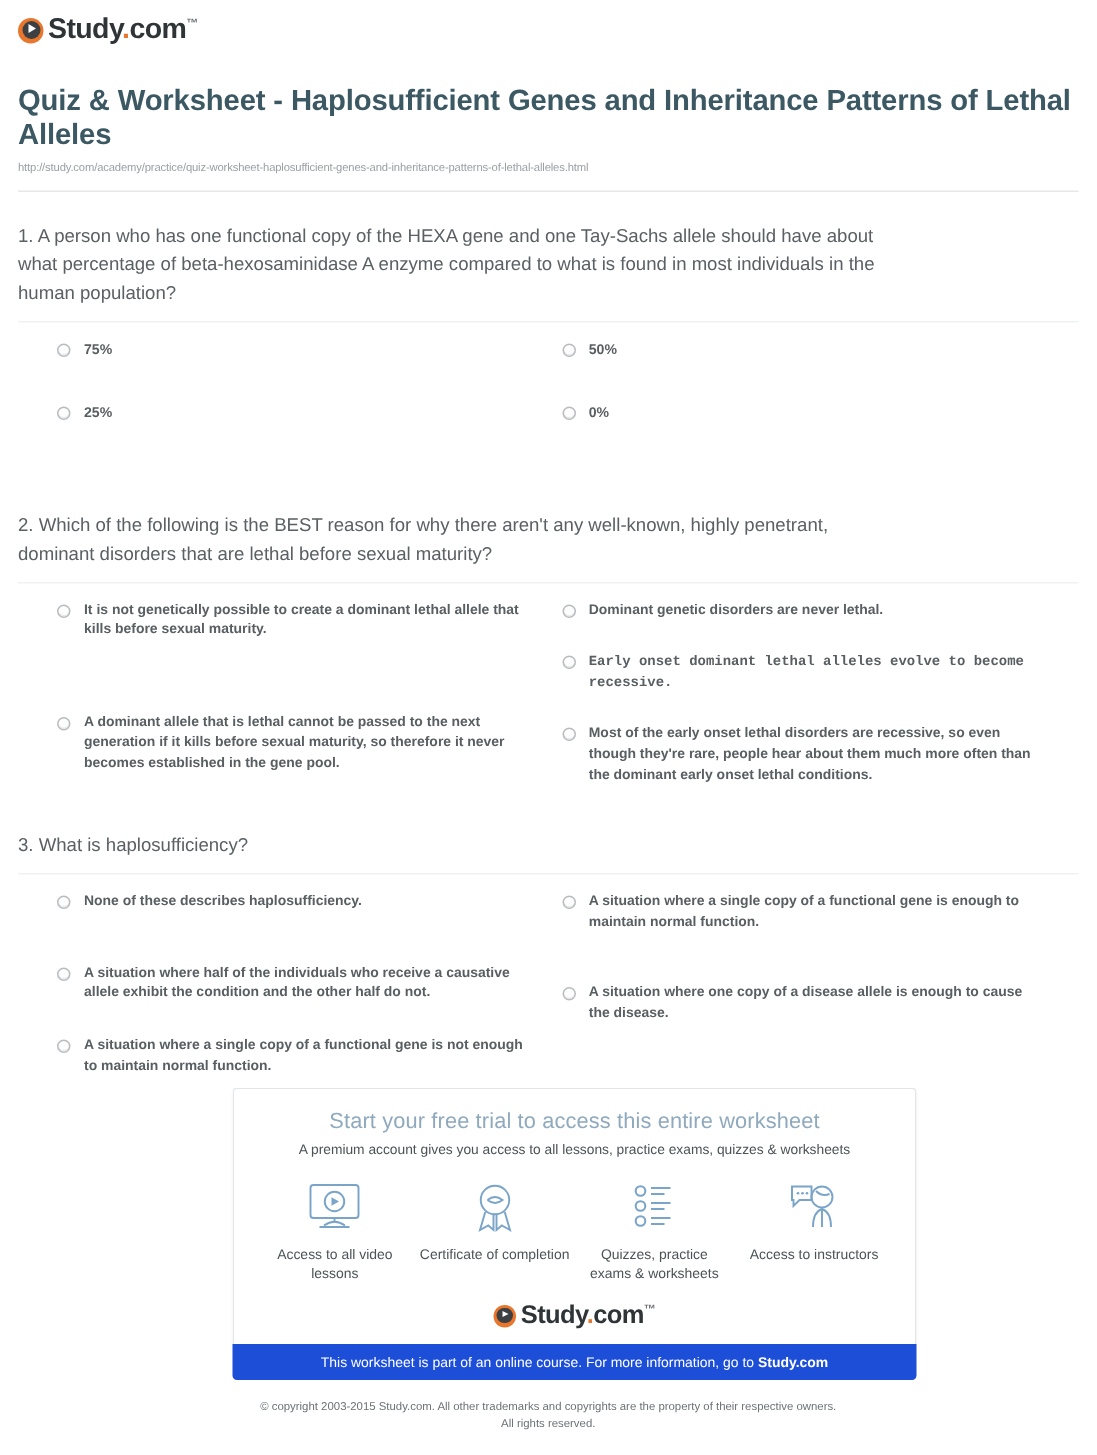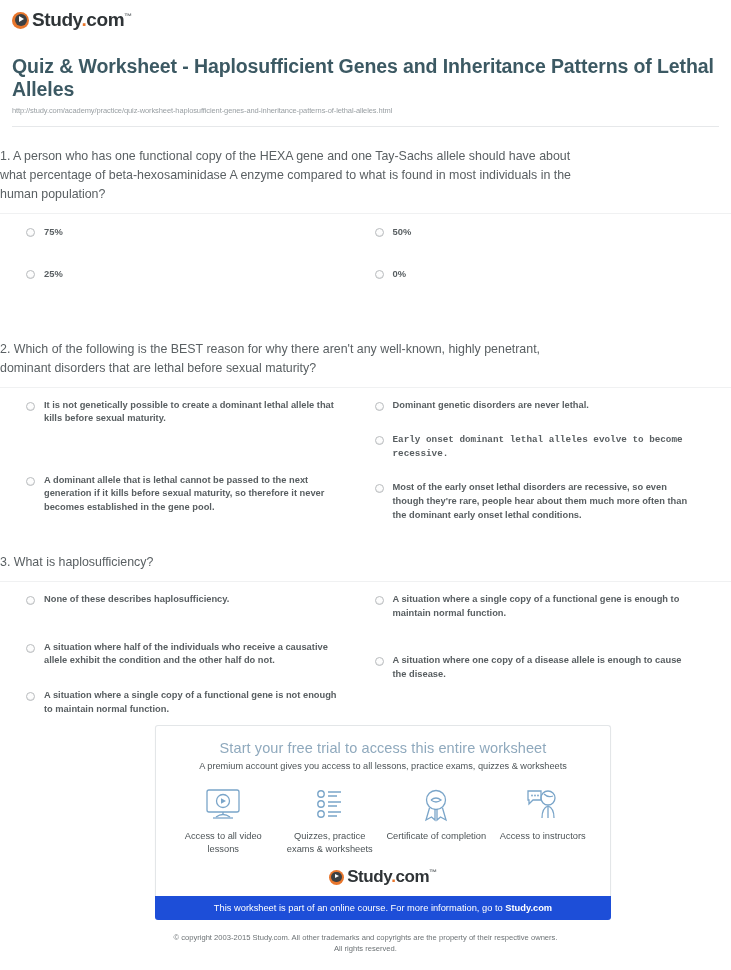--- a/index.html
+++ b/index.html
@@ -67,21 +67,21 @@
     letter-spacing: -0.1px;
     word-break: break-all;
   }
   .divider {
     margin: 11px 12px 0 12px;
     border-top: 1px solid #e6e8ea;
     height: 0;
   }
 
   
-  .question-block { padding: 0 0; }
+  .question-block { padding: 0 12px; }
   .q1-wrap { margin-top: 20px; }
   .q2-wrap { margin-top: 30px; }
   .q3-wrap { margin-top: 31px; }
 
   .q-text {
     font-size: 12.4px;
     line-height: 19px;
     color: #5a6063;
     max-width: 590px;
   }
@@ -326,42 +326,42 @@
             <path d="M13 30 q7 -5 14 0"></path>
             <path d="M20 25 v3"></path>
             <path d="M10 31 h20"></path>
           </svg>
         </div>
         <div class="feature-label">Access to all video lessons</div>
       </div>
 
       <div class="feature">
         <div class="feature-icon">
+          <svg width="40" height="36" viewBox="0 0 40 36" fill="none" stroke="#7aa5c9" stroke-width="1.3">
+            <circle cx="20" cy="13" r="9.5"></circle>
+            <path d="M15 13 q5 -4 10 0 q-5 4 -10 0"></path>
+            <path d="M13.5 21 L10 33 L15.5 30 L19 33 L19 22"></path>
+            <path d="M26.5 21 L30 33 L24.5 30 L21 33 L21 22"></path>
+          </svg>
+        </div>
+        <div class="feature-label">Certificate of completion</div>
+      </div>
+
+      <div class="feature">
+        <div class="feature-icon">
           <svg width="40" height="36" viewBox="0 0 40 36" fill="none" stroke="#7aa5c9" stroke-width="1.4">
             <circle cx="11" cy="7" r="3.2"></circle>
             <circle cx="11" cy="17" r="3.2"></circle>
             <circle cx="11" cy="27" r="3.2"></circle>
             <path d="M18 5 h13 M18 9 h9"></path>
             <path d="M18 15 h13 M18 19 h9"></path>
             <path d="M18 25 h13 M18 29 h9"></path>
           </svg>
         </div>
         <div class="feature-label">Quizzes, practice exams &amp; worksheets</div>
-      </div>
-
-      <div class="feature">
-        <div class="feature-icon">
-          <svg width="40" height="36" viewBox="0 0 40 36" fill="none" stroke="#7aa5c9" stroke-width="1.3">
-            <circle cx="20" cy="13" r="9.5"></circle>
-            <path d="M15 13 q5 -4 10 0 q-5 4 -10 0"></path>
-            <path d="M13.5 21 L10 33 L15.5 30 L19 33 L19 22"></path>
-            <path d="M26.5 21 L30 33 L24.5 30 L21 33 L21 22"></path>
-          </svg>
-        </div>
-        <div class="feature-label">Certificate of completion</div>
       </div>
 
       <div class="feature">
         <div class="feature-icon">
           <svg width="40" height="36" viewBox="0 0 40 36" fill="none" stroke="#7aa5c9" stroke-width="1.3">
             <path d="M5 4 h13 v9 h-8 l-4 4 v-4 h-1 z"></path>
             <circle cx="9" cy="8.5" r="0.9" fill="#7aa5c9" stroke="none"></circle>
             <circle cx="12" cy="8.5" r="0.9" fill="#7aa5c9" stroke="none"></circle>
             <circle cx="15" cy="8.5" r="0.9" fill="#7aa5c9" stroke="none"></circle>
             <circle cx="25" cy="11" r="7"></circle>

